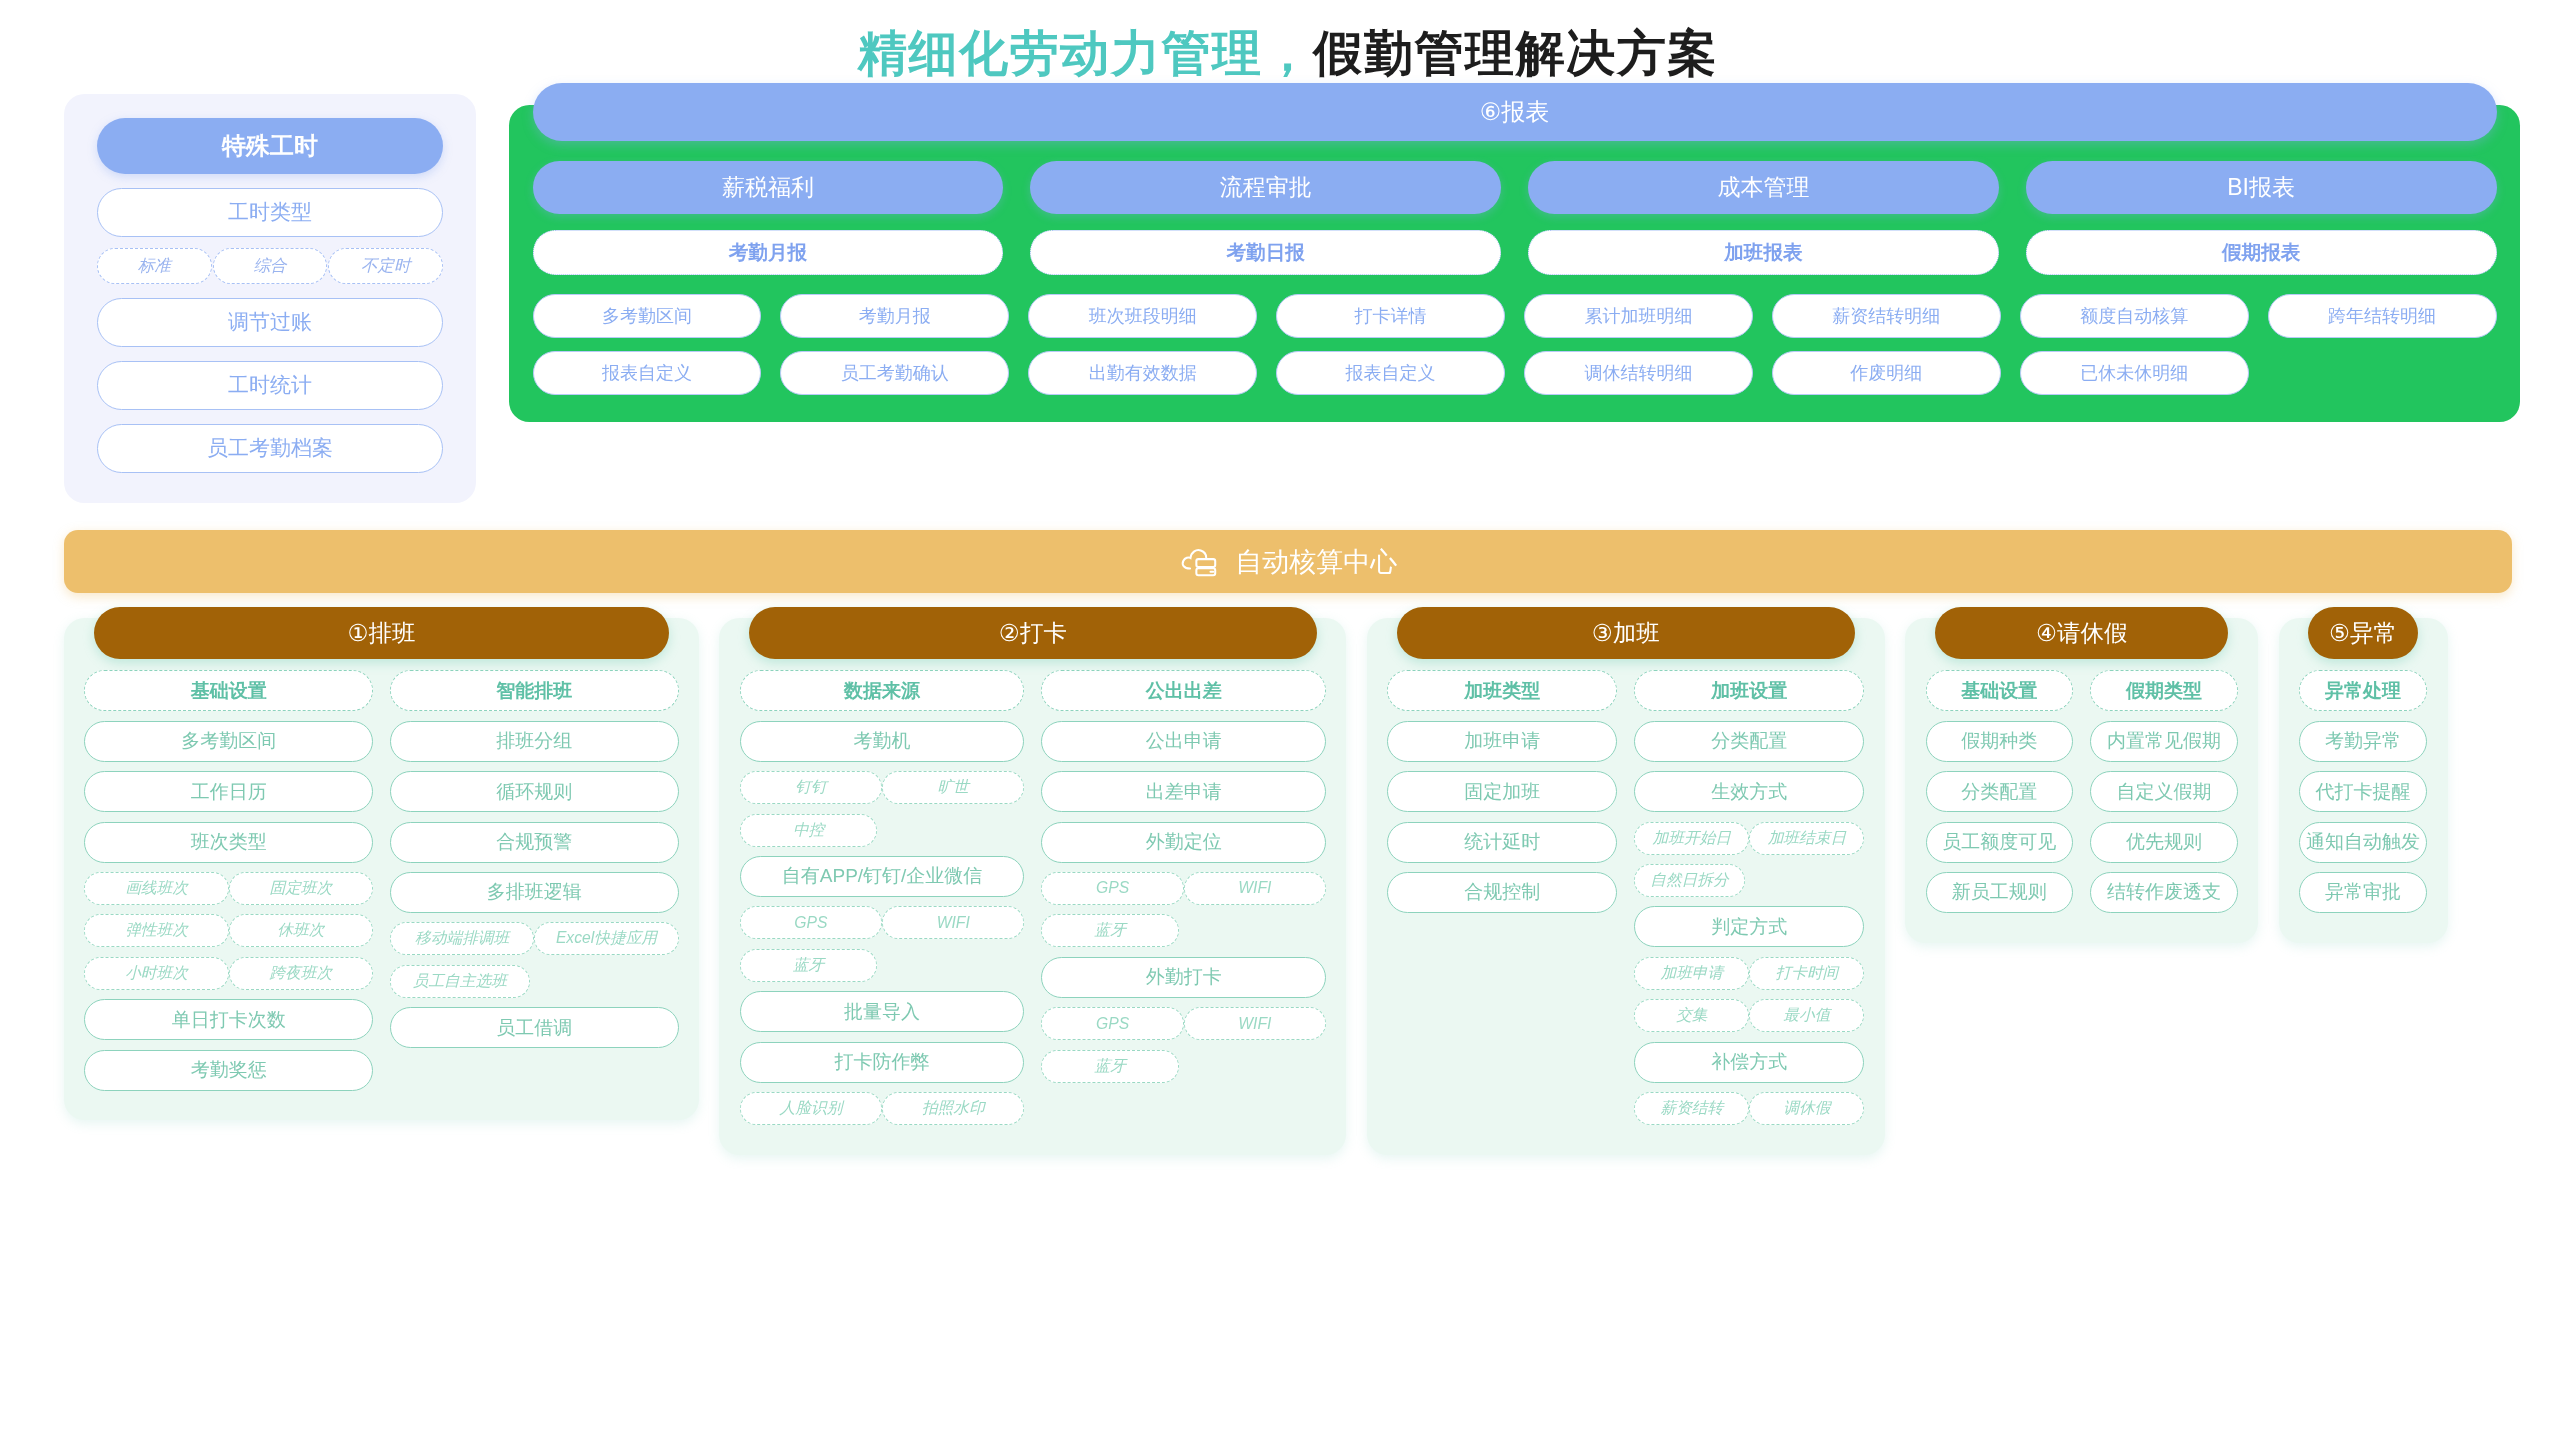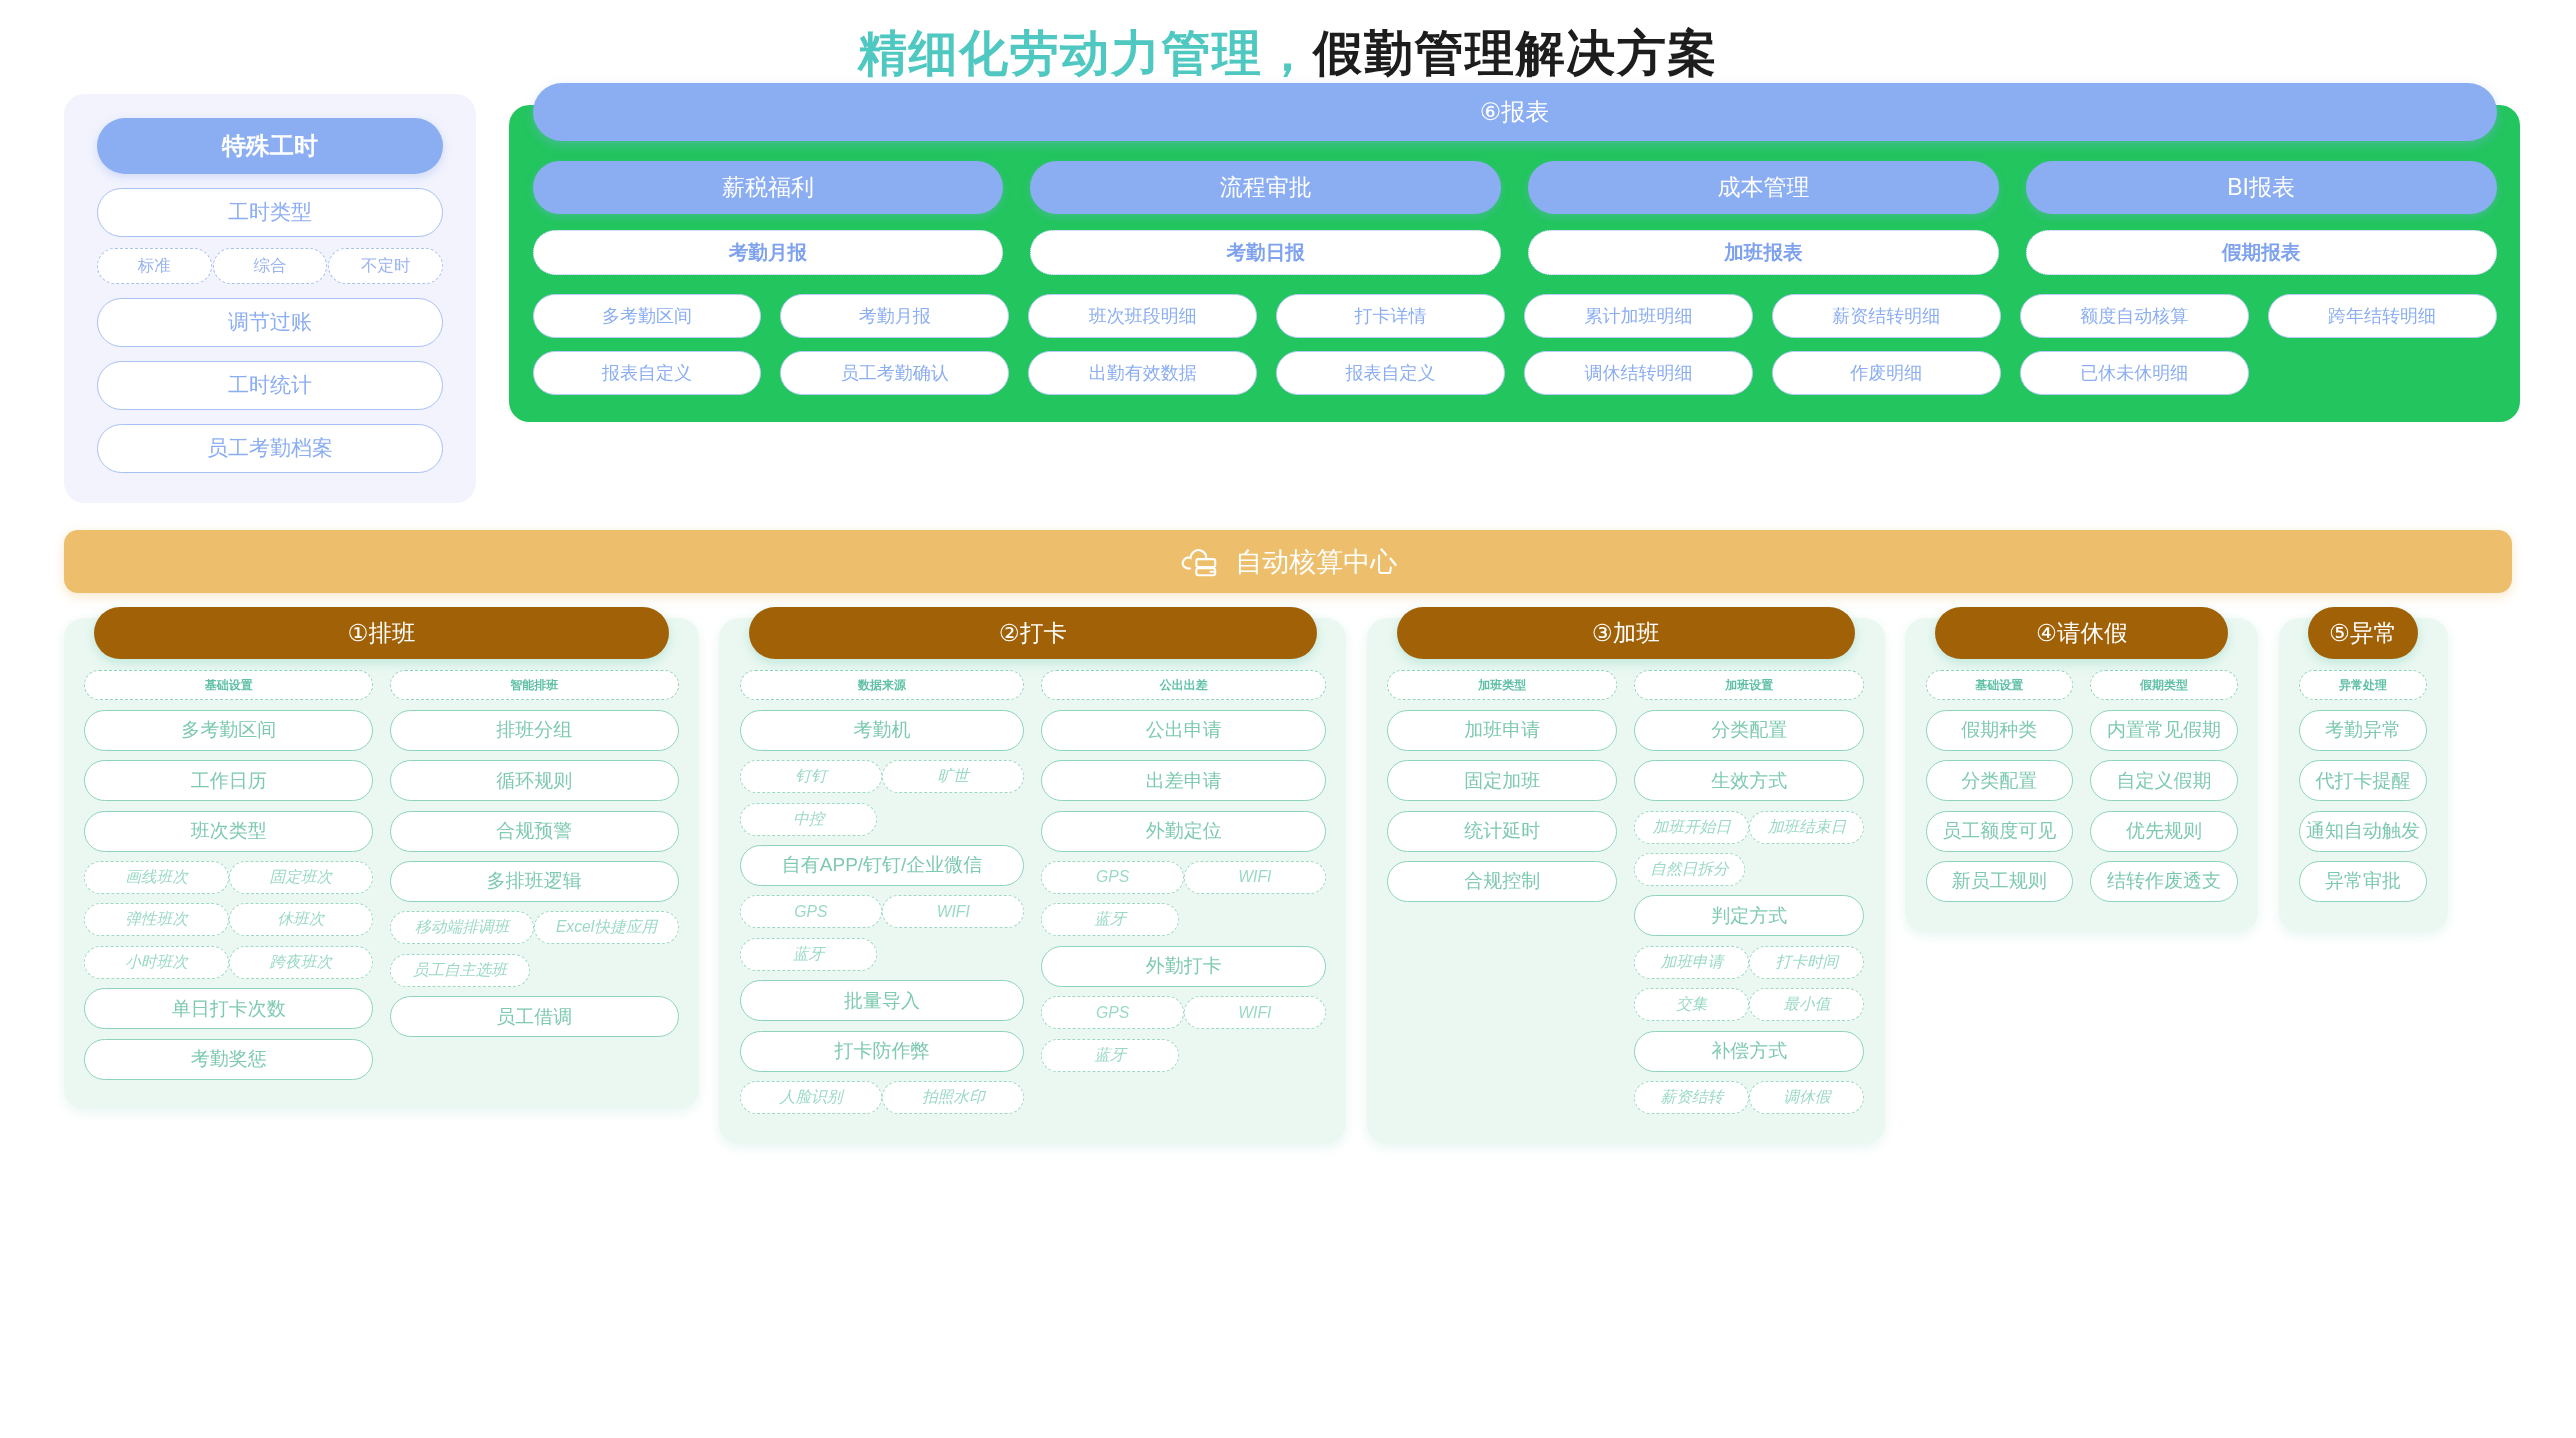--- a/index.html
+++ b/index.html
@@ -49,21 +49,21 @@
   .blue-pill {
     background: #ffffff;
     border: 1.6px solid #a8c1f5;
     border-radius: 31px;
     height: 49px;
     display: flex; align-items: center; justify-content: center;
     color: #8badf2;
     font-size: 21px;
     margin-top: 14px;
   }
-  .blue-tag-row { display: flex; gap: 1px; margin-top: 11px; }
+  .blue-tag-row { display: flex; gap: 1px; margin-top: 11px; font-style: italic; }
   .blue-tag {
     flex: 1;
     background: #ffffff;
     border: 1.6px dashed #a8c1f5;
     border-radius: 31px;
     height: 36px;
     display: flex; align-items: center; justify-content: center;
     color: #9ab4ef;
     font-size: 16.5px;
   }
@@ -170,24 +170,24 @@
     top: -11px;
     margin: 0 9.4px;
     box-shadow: 0 3.9px 10.2px rgba(126,207,186,.4);
   }
   .mod-body { display: flex; gap: 17px; }
   .mod-col { flex: 1; display: flex; flex-direction: column; }
   .g-head {
     background: #ffffff;
     border: 1.6px dashed #8dd3bd;
     border-radius: 31px;
-    height: 30px;
+    height: 41px;
     display: flex; align-items: center; justify-content: center;
     color: #5fc0a6;
-    font-size: 12px; font-weight: bold;
+    font-size: 19px; font-weight: bold;
     margin-bottom: 9.4px;
   }
   .g-item {
     background: #ffffff;
     border: 1.6px solid #8dd3bd;
     border-radius: 27px;
     height: 41px;
     display: flex; align-items: center; justify-content: center;
     color: #7ec9b1;
     font-size: 19px;

